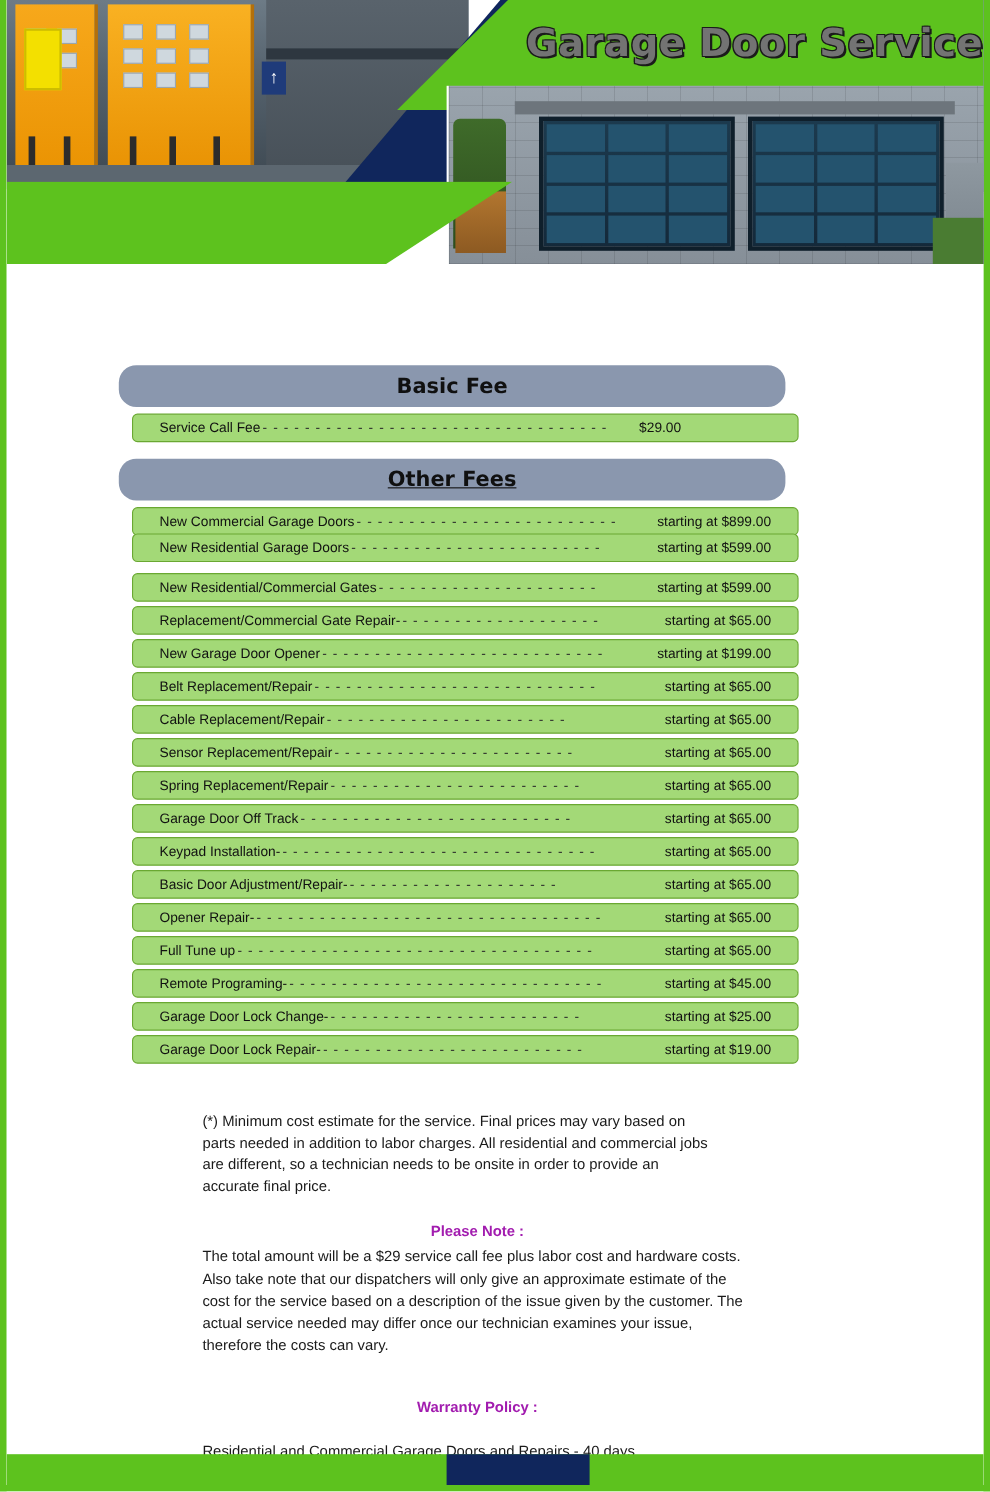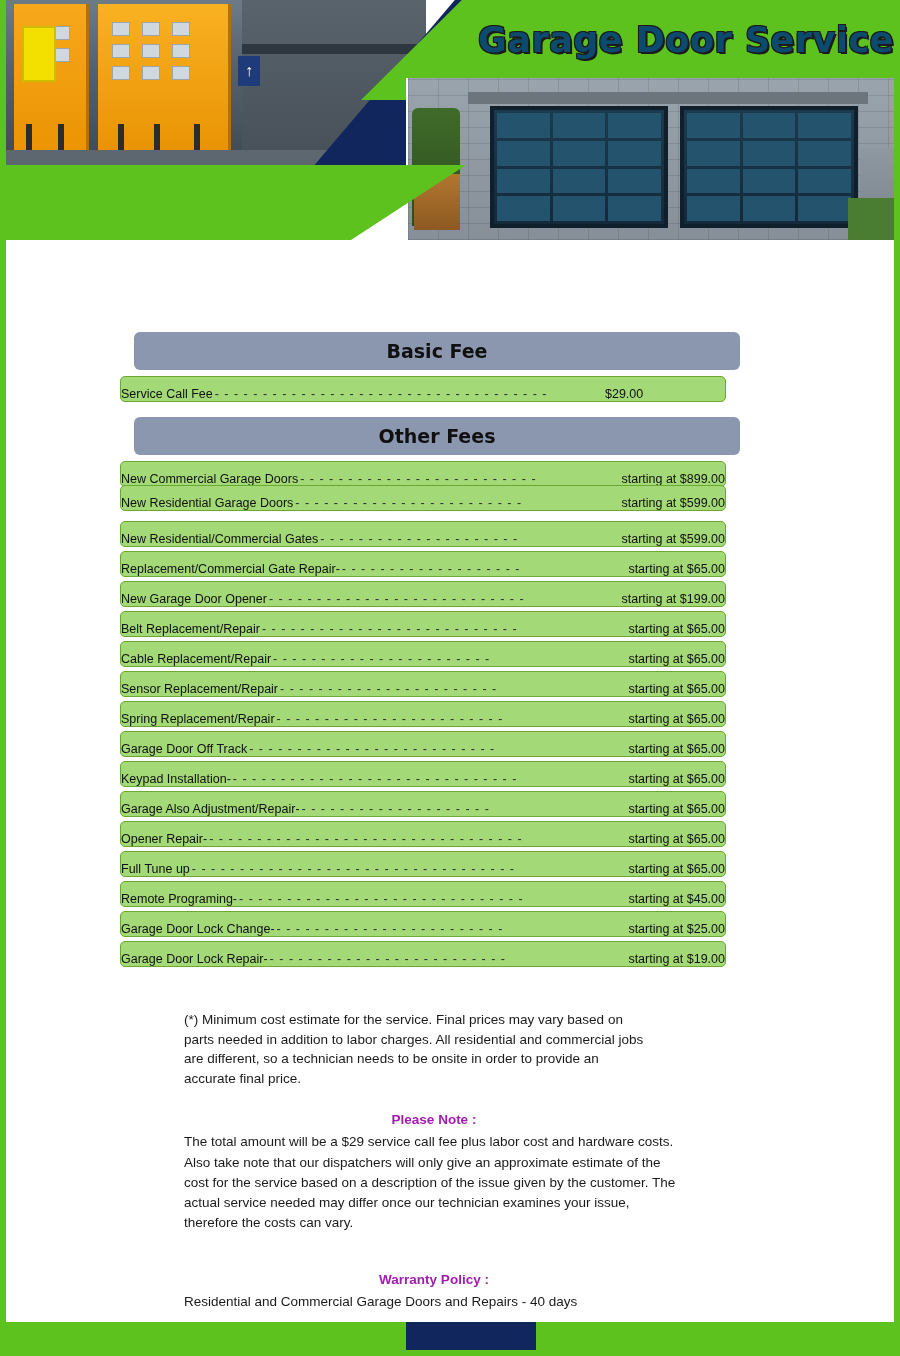--- a/index.html
+++ b/index.html
@@ -128,21 +128,21 @@
     clip-path: polygon(0 0, 100% 0, 74% 100%, 0 100%);
   }
 
   .header-title {
     position: absolute;
     top: 20px; left: 470px;
     width: 420px;
     text-align: center;
     font-size: 35px;
     font-weight: bold;
-    color: #0c4a6e;
+    color: #737373;
     letter-spacing: 0.5px;
     text-shadow: 2px 2px 0 #1b1b1b, -1px -1px 0 #1b1b1b, 1px -1px 0 #1b1b1b, -1px 1px 0 #1b1b1b;
     font-family: "DejaVu Sans", sans-serif;
   }
 
   
   .photo-right {
     position: absolute;
     top: 78px; left: 400px;
     width: 500px; height: 162px;
@@ -226,47 +226,47 @@
     display: flex; align-items: center; justify-content: center;
     color: #ffffff;
     font-size: 30px;
     font-weight: bold;
     letter-spacing: 1px;
     text-shadow: 1px 1px 2px rgba(0,0,0,0.6);
   }
 
   .section-head {
     position: absolute;
-    left: 128px;
+    left: 102px;
     width: 606px;
     height: 38px;
     background: #8a97ae;
-    border-radius: 6px;
+    border-radius: 16px;
     display: flex; align-items: center; justify-content: center;
     font-size: 19px;
     font-weight: bold;
     color: #101010;
     font-family: "DejaVu Sans", sans-serif;
     text-align: right;
   }
   .section-head.basic { top: 92px; }
-  .section-head.other { top: 177px; }
+  .section-head.other { top: 177px; text-decoration: underline; }
 
   .row {
     position: absolute;
     left: 114px;
     width: 606px;
     height: 26px;
     background: #a3d977;
     border: 1px solid #6aa832;
     border-radius: 5px;
     box-sizing: border-box;
     display: flex;
-    align-items: flex-end;
-    padding: 0 0;
+    align-items: center;
+    padding: 0 24px;
     font-size: 12.5px;
     color: #111111;
     white-space: nowrap;
     overflow: hidden;
   }
   .row .label { flex: 0 0 auto; }
   .row .dots {
     flex: 1 1 auto;
     overflow: hidden;
     margin: 0 2px;
@@ -312,21 +312,21 @@
   .note-b .note-title { width: 500px; margin-bottom: 2px; }
   .note-c {
     position: absolute;
     left: 178px;
     top: 1030px;
     width: 500px;
     font-size: 13.5px;
     color: #1a1a1a;
     line-height: 1.5;
   }
-  .note-c .note-title { width: 500px; margin-bottom: 2px; text-align: center; }
+  .note-c .note-title { width: 500px; margin-bottom: 20px; text-align: center; }
   .note-c .warranty-line { text-align: left; }
 
   
   .footer {
     position: absolute;
     bottom: 0; left: 0;
     width: 900px; height: 28px;
     background: #5dc21e;
   }
   .footer-navy {
@@ -480,21 +480,21 @@
       <span class="label">Garage Door Off Track</span>
       <span class="dots"> - - - - - - - - - - -  - - - - - - - - - - - - - - -</span>
       <span class="price">starting at $65.00</span>
     </div>
     <div class="row" style="top:521px">
       <span class="label">Keypad Installation-</span>
       <span class="dots">- - - - - - - - - - - - - - - - - - - - - - - - - - - - - -</span>
       <span class="price">starting at $65.00</span>
     </div>
     <div class="row" style="top:551px">
-      <span class="label">Garage Also Adjustment/Repair-</span>
+      <span class="label">Basic Door Adjustment/Repair-</span>
       <span class="dots">- - - - - - - - - - - - - - - - - - - -</span>
       <span class="price">starting at $65.00</span>
     </div>
     <div class="row" style="top:581px">
       <span class="label">Opener Repair-</span>
       <span class="dots">- - - - - - - - - - - - - - - - - - - - - - - - - - - - - - - - -</span>
       <span class="price">starting at $65.00</span>
     </div>
     <div class="row" style="top:611px">
       <span class="label">Full Tune up</span>

